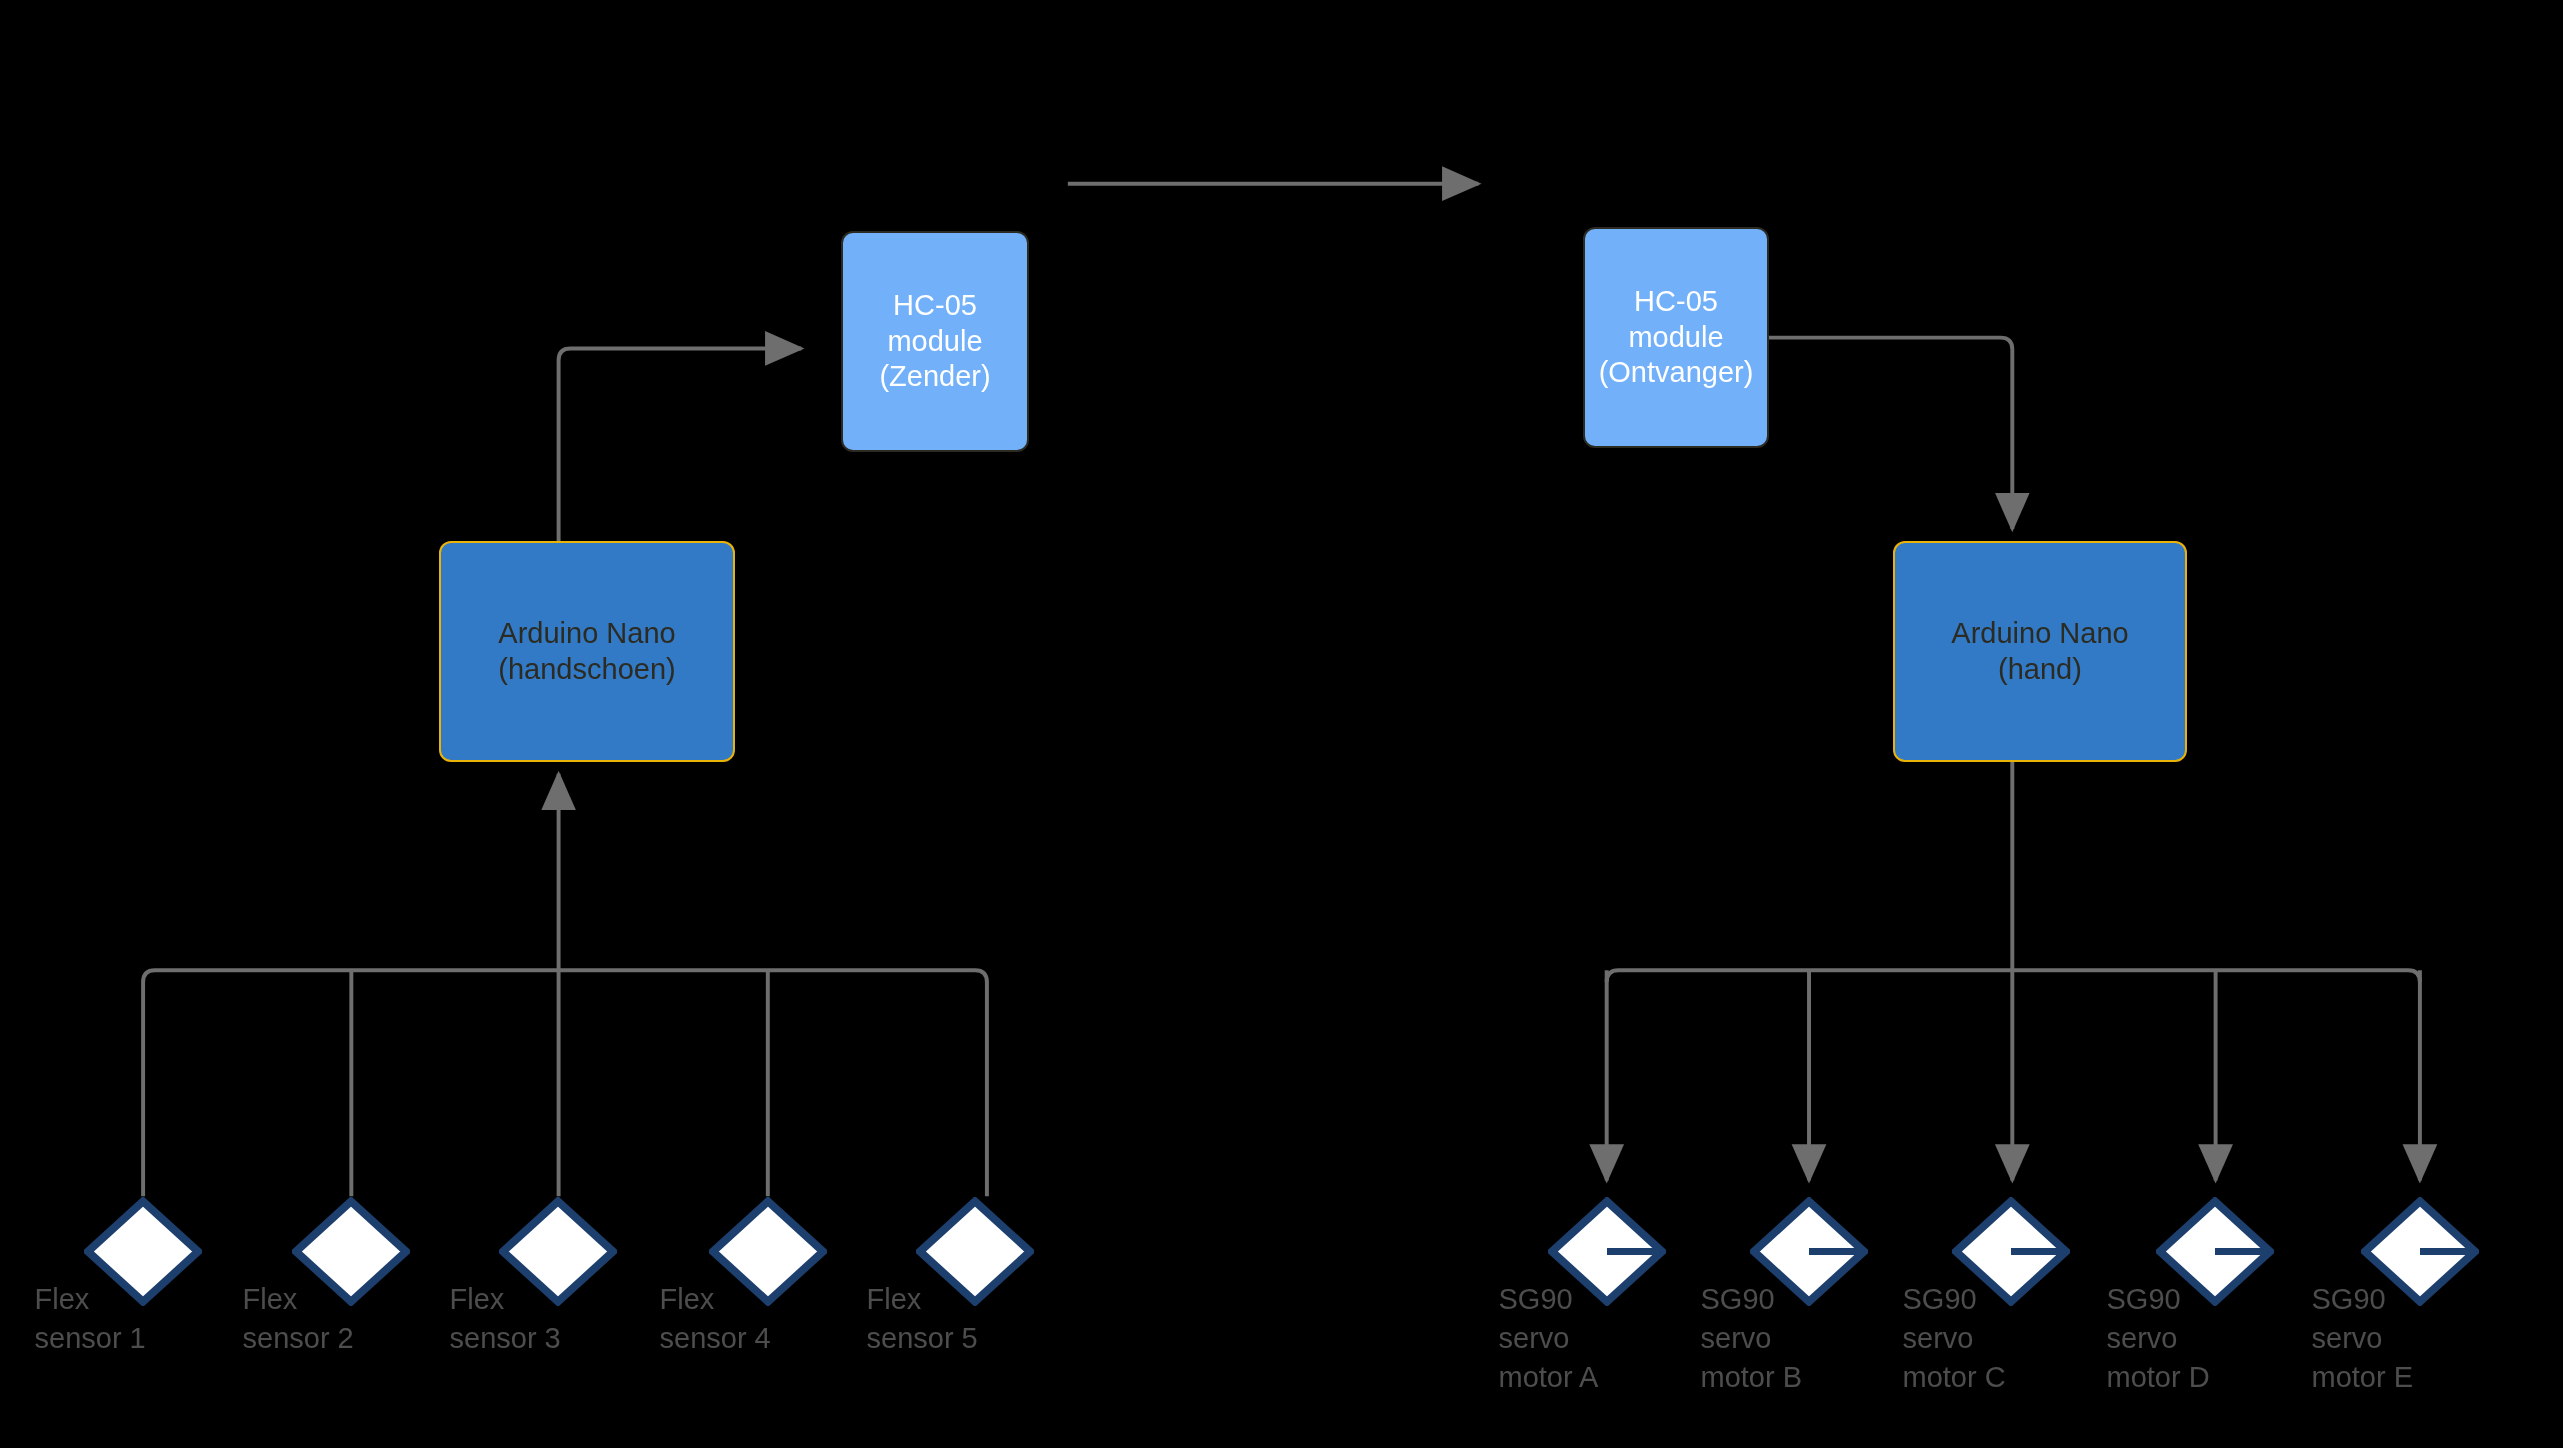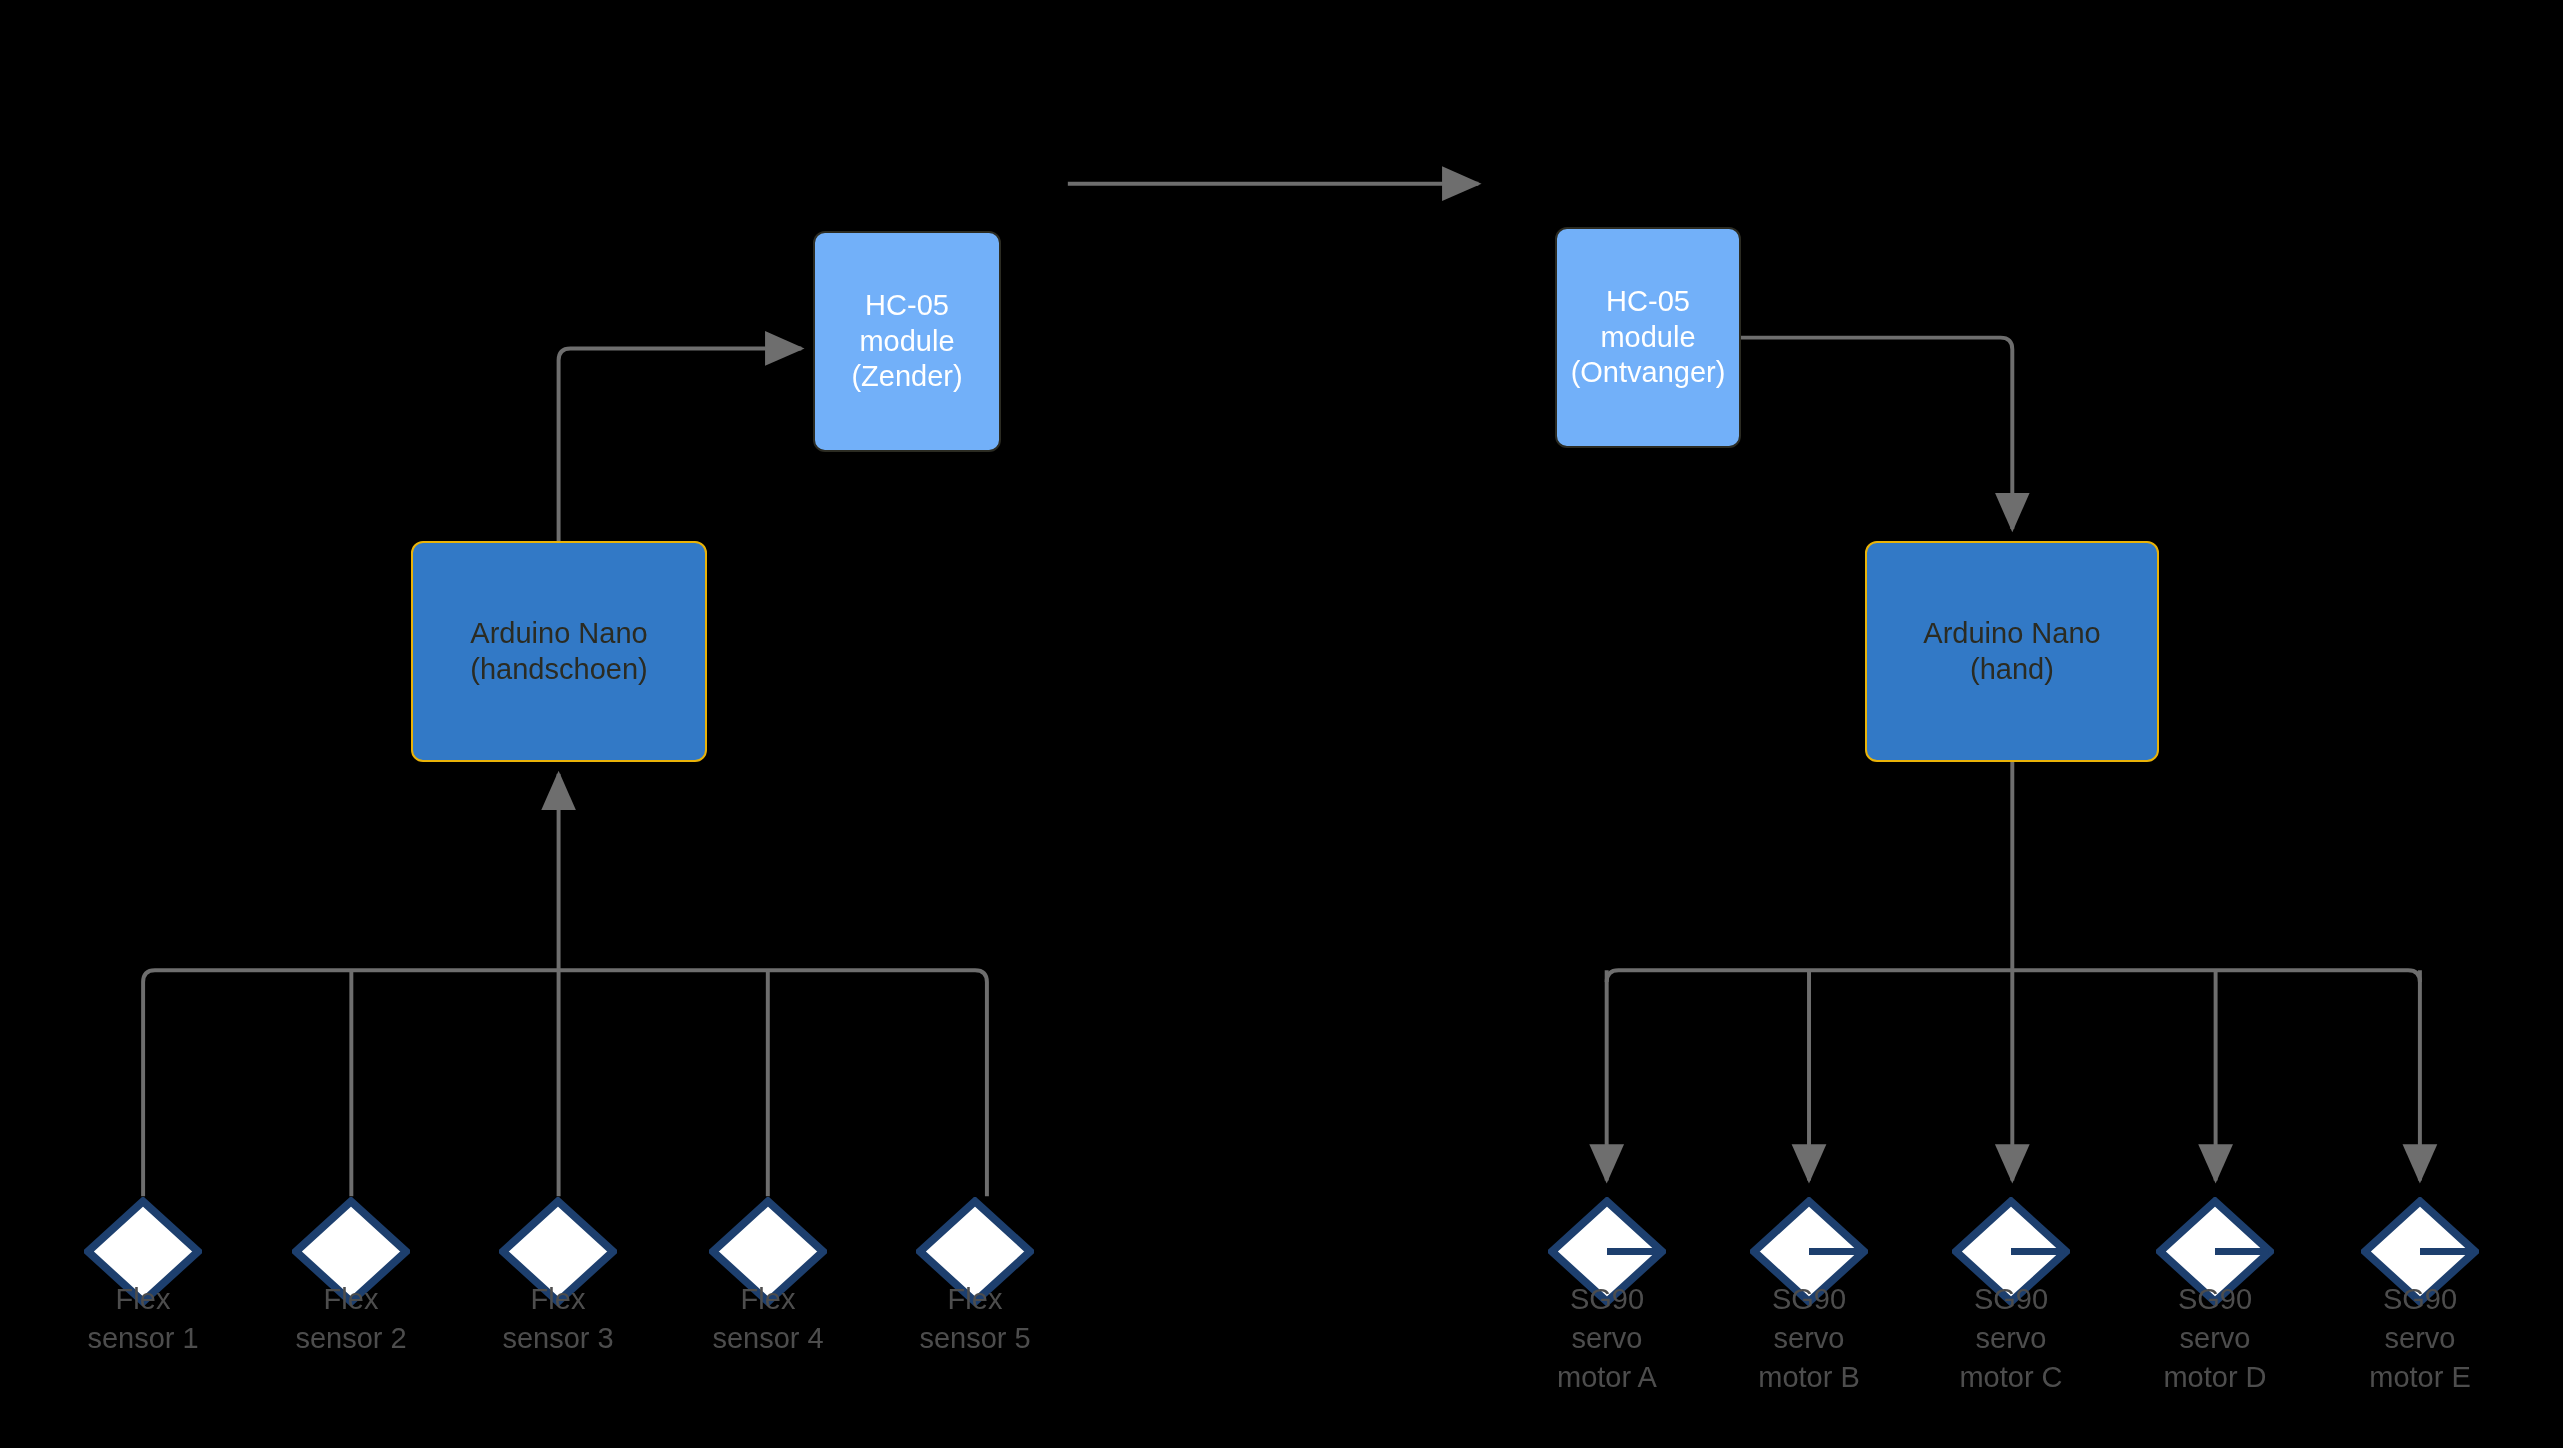--- a/index.html
+++ b/index.html
@@ -29,20 +29,21 @@
   .node {
     position: absolute;
     box-sizing: border-box;
     display: flex;
     align-items: center;
     justify-content: center;
     text-align: center;
     border-radius: 12px;
     line-height: 1.22;
     white-space: pre-line;
+    margin-left: 28px;
   }
   .node-hc05 {
     background: #72b0f9;
     border: 2px solid #2b2b22;
     color: #ffffff;
     font-size: 29px;
   }
   .node-hc05 .node-label {
     width: 227px;
   }
@@ -52,21 +53,20 @@
     color: #2b2b22;
     font-size: 29px;
   }
   .shape-wrap {
     position: absolute;
   }
   .shape-label {
     position: absolute;
     left: 50%;
     transform: translateX(-50%);
-    text-align: center;
     color: #4d4d4d;
     font-size: 29px;
     line-height: 1.35;
     white-space: pre-line;
     width: 217px;
   }
 </style>
 </head>
 <body>
 

